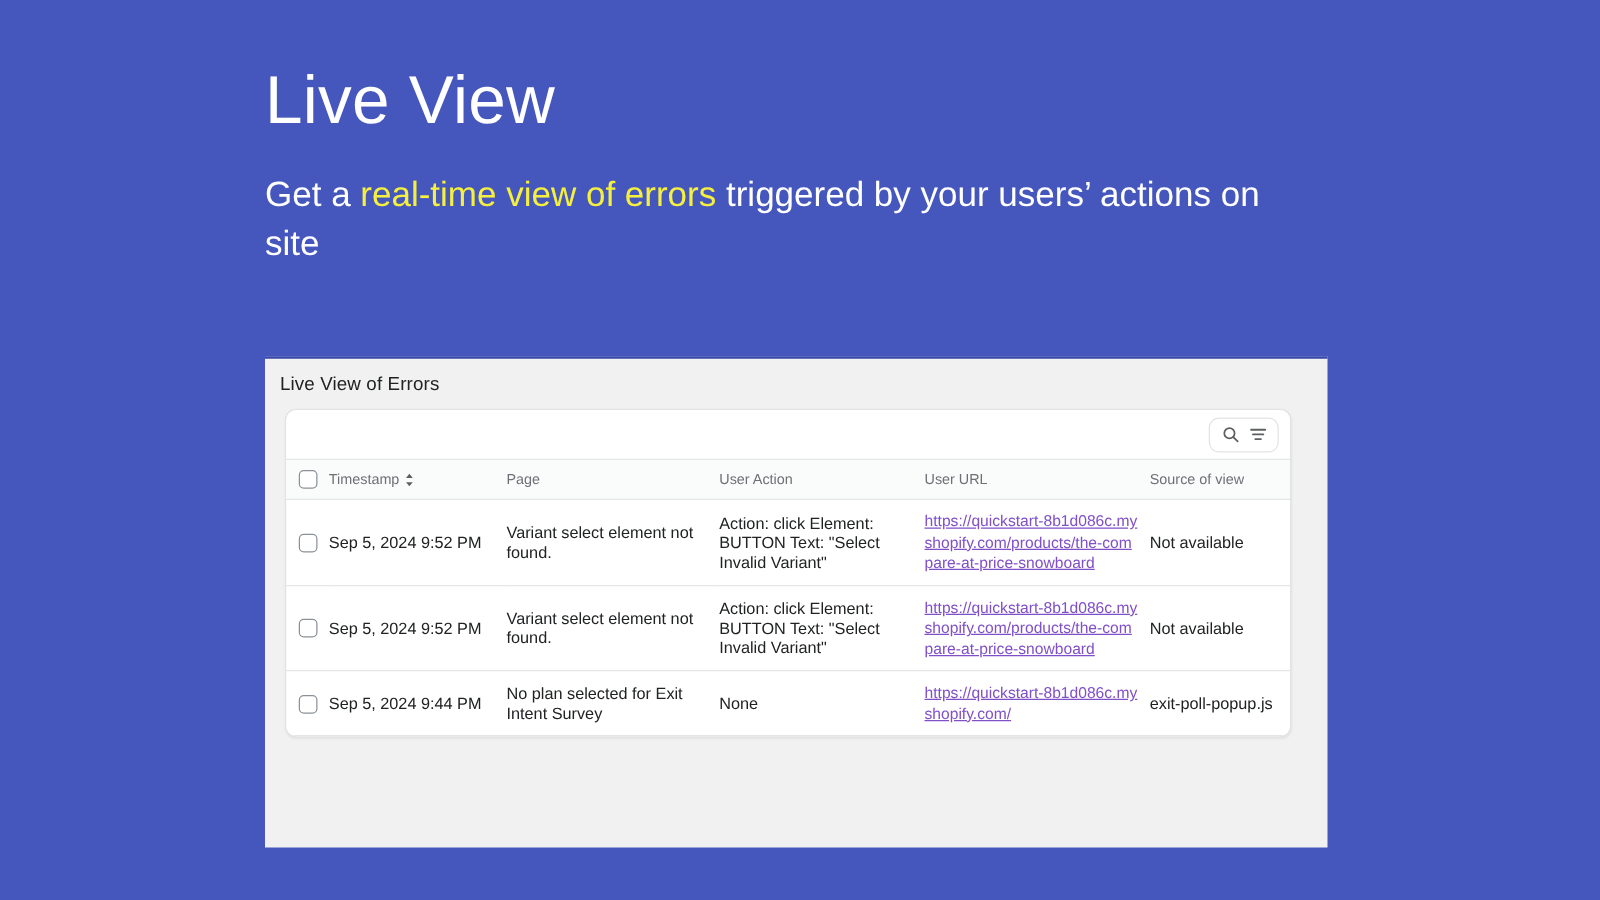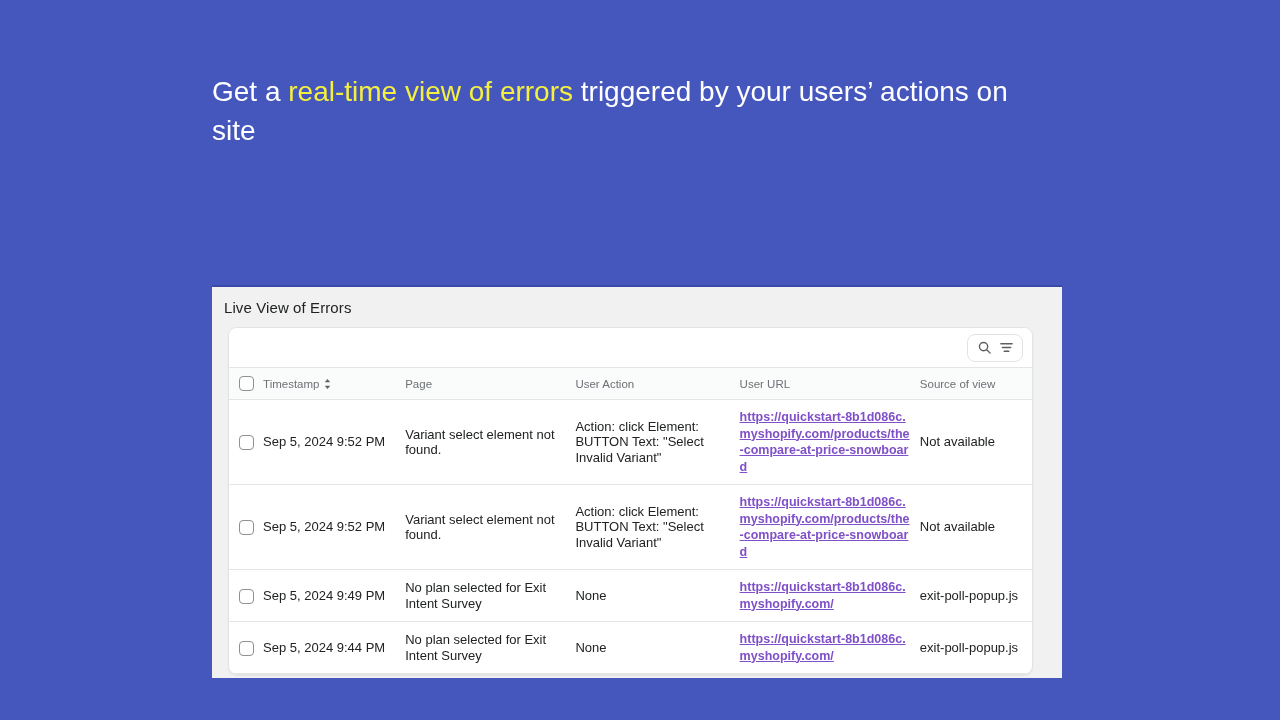--- a/index.html
+++ b/index.html
@@ -173,29 +173,29 @@
 
   td.ts { white-space: nowrap; font-size: 13px; }
 
   a.url {
     color: #8050c8;
     text-decoration: underline;
     word-break: break-all;
     font-size: 12.5px;
     line-height: 16.5px;
     display: inline-block;
-    font-weight: bold;
   }
 
   .src { word-break: break-word; }
 </style>
 </head>
 <body>
 
 <div class="hero">
+  <div class="hero-title">Live View</div>
   <div class="hero-sub">
     <span>Get a </span><span class="hl">real-time view of errors</span><span> triggered by your users’ actions on site</span>
   </div>
 </div>
 
 <div class="app-card">
 
   <div class="card-title">Live View of Errors</div>
 
   <div class="table-panel">
@@ -268,32 +268,20 @@
           </td>
           <td class="ts">Sep 5, 2024 9:52 PM</td>
           <td>Variant select element not found.</td>
           <td>Action: click Element: BUTTON Text: "Select Invalid Variant"</td>
           <td>
             <a class="url">https://quickstart-8b1d086c.myshopify.com/products/the-compare-at-price-snowboard</a>
           </td>
           <td class="src">Not available</td>
         </tr>
 
-        <tr>
-          <td class="td-check">
-            <span class="cbx"></span>
-          </td>
-          <td class="ts">Sep 5, 2024 9:49 PM</td>
-          <td>No plan selected for Exit Intent Survey</td>
-          <td>None</td>
-          <td>
-            <a class="url">https://quickstart-8b1d086c.myshopify.com/</a>
-          </td>
-          <td class="src">exit-poll-popup.js</td>
-        </tr>
 
 
         <tr>
           <td class="td-check">
             <span class="cbx"></span>
           </td>
           <td class="ts">Sep 5, 2024 9:44 PM</td>
           <td>No plan selected for Exit Intent Survey</td>
           <td>None</td>
           <td>

